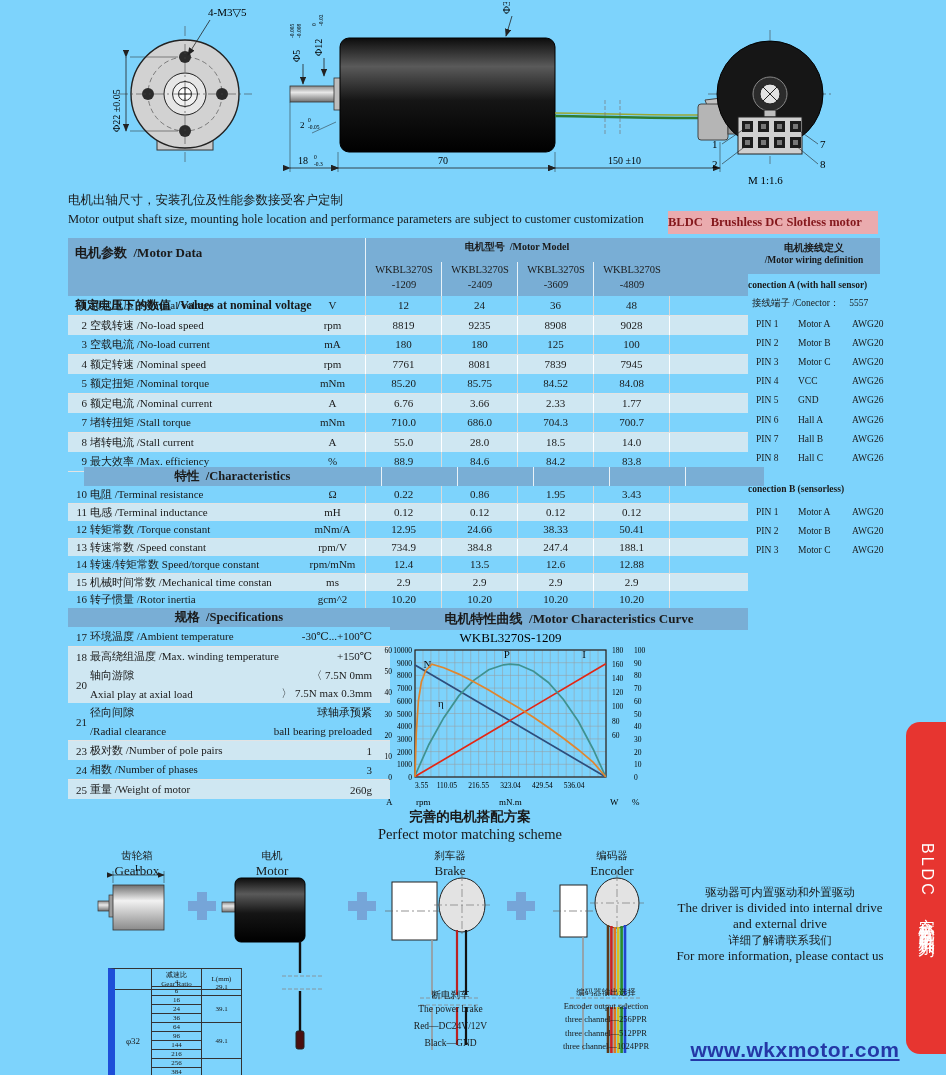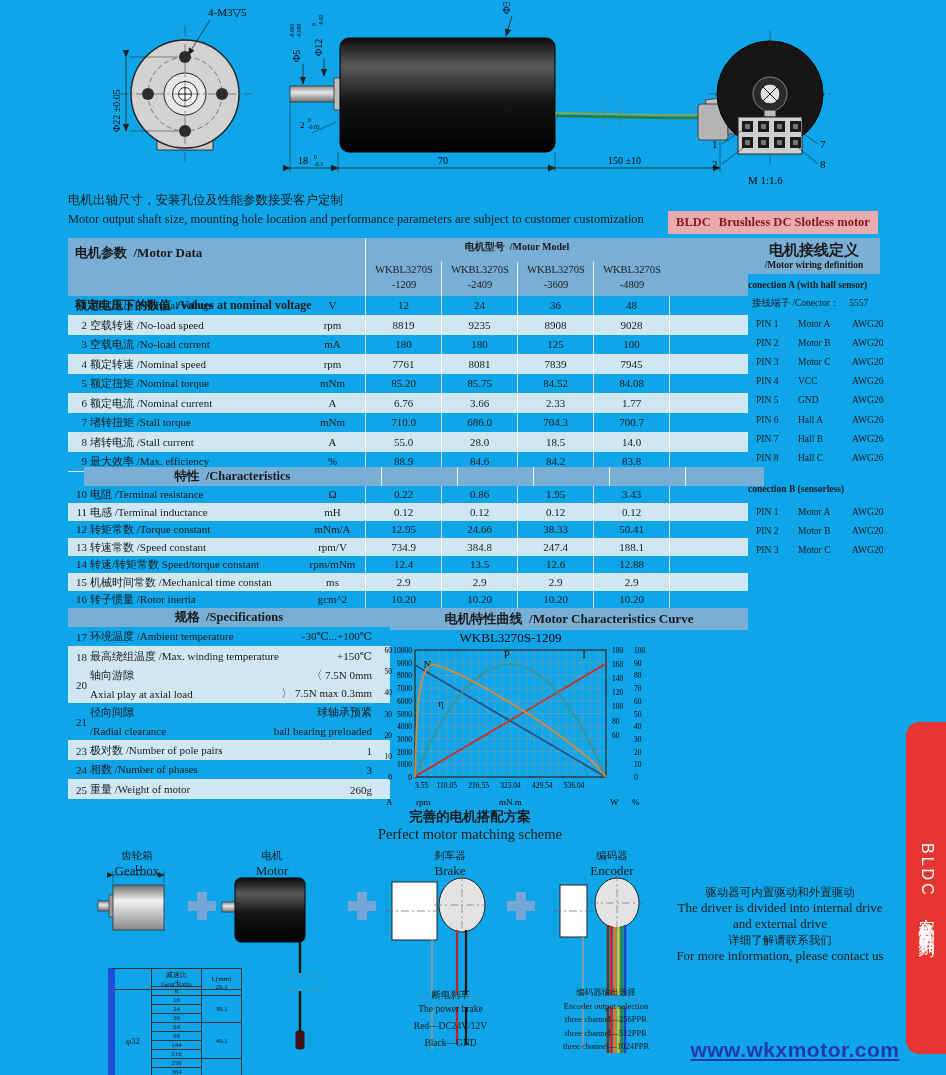--- a/index.html
+++ b/index.html
@@ -1,25 +1,25 @@
 <!DOCTYPE html>
 <html><head>
 <meta charset="utf-8">
 <style>
   html,body{margin:0;padding:0;background:#fff;}
-  #page{position:relative;width:946px;height:1075px;background:#0ea5e9;overflow:hidden;
+  #page{position:relative;width:946px;height:1075px;background:#7dd3fc;overflow:hidden;
         font-family:"Liberation Serif","DejaVu Serif",serif;color:#1a1a1a;}
   .abs{position:absolute;}
   .ctr{text-align:center;}
   
   #note-zh{left:68px;top:192px;font-size:12.5px;}
   #note-en{left:68px;top:212px;font-size:12.5px;}
   
   #badge{left:668px;top:211px;width:210px;height:23px;background:#eaabae;color:#84171c;
-         font-weight:bold;font-size:12.5px;line-height:23px;text-align:center;}
+         font-weight:bold;font-size:12.5px;line-height:23px;}
   #badge .b1{margin-right:8px;}
   
   #mtable{left:68px;top:238px;width:680px;}
   .thead{position:absolute;left:0;top:0;width:680px;height:58px;background:#79aed5;}
   .thead .t1{position:absolute;left:7px;top:6px;font-weight:bold;font-size:13px;}
   .thead .t2{position:absolute;left:7px;top:46px;font-weight:bold;font-size:12px;margin-top:13px;}
   .thead .mm{position:absolute;left:297px;top:2px;width:304px;text-align:center;font-weight:bold;font-size:10px;}
   .mcell{position:absolute;top:24px;width:76px;height:34px;border-left:1px solid #e8f2f8;
          font-size:10.5px;text-align:center;line-height:15px;}
   .vline{position:absolute;left:297px;top:0;width:1px;height:58px;background:#e8f2f8;}
@@ -46,21 +46,21 @@
   .srow .no{text-align:right;padding-right:3px;}
   .srow.alt{background:#cfe7f2;}
   .srow:not(.alt){border-bottom:1px solid #e3e3e3;}
   .sline{display:flex;justify-content:space-between;align-items:center;height:100%;}
   
   #chartbar{left:390px;top:608px;width:358px;height:22px;background:#79aed5;
             font-weight:bold;font-size:13px;line-height:22px;text-align:center;}
   #chart-wrap{left:372px;top:630px;width:376px;height:180px;}
   
   #wirebar{left:748px;top:238px;width:132px;height:36px;background:#79aed5;text-align:center;}
-  #wirebar .w1{font-weight:bold;font-size:15px;padding-top:3px;}
+  #wirebar .w1{font-weight:bold;font-size:10px;padding-top:3px;}
   #wirebar .w2{font-weight:bold;font-size:9.5px;}
   #connA-title,#connB-title{left:748px;width:140px;font-weight:bold;font-size:9.5px;}
   #connA-title{top:280px;}
   #connB-title{top:484px;}
   #terminal{left:752px;top:297px;width:136px;font-size:9.5px;}
   #terminal .tv{margin-left:10px;}
   .pins{left:748px;width:132px;}
   #pinsA{top:314px;}
   #pinsB{top:502px;}
   .pin-row{display:grid;grid-template-columns:42px 54px 36px;height:19.2px;align-items:center;

